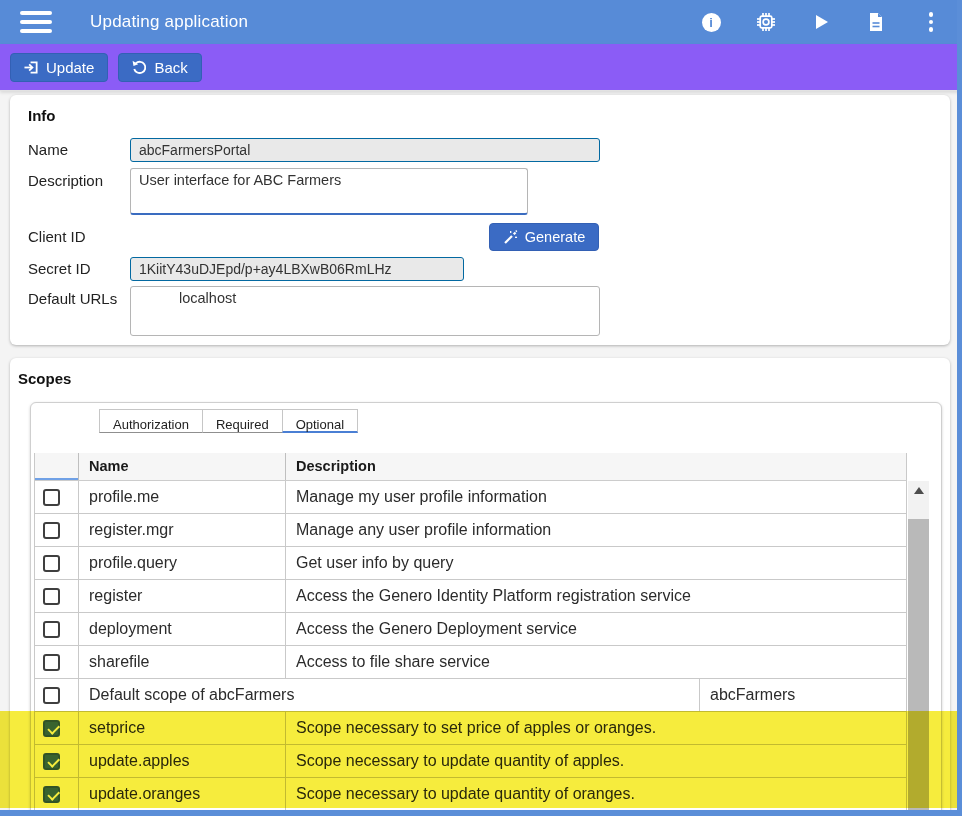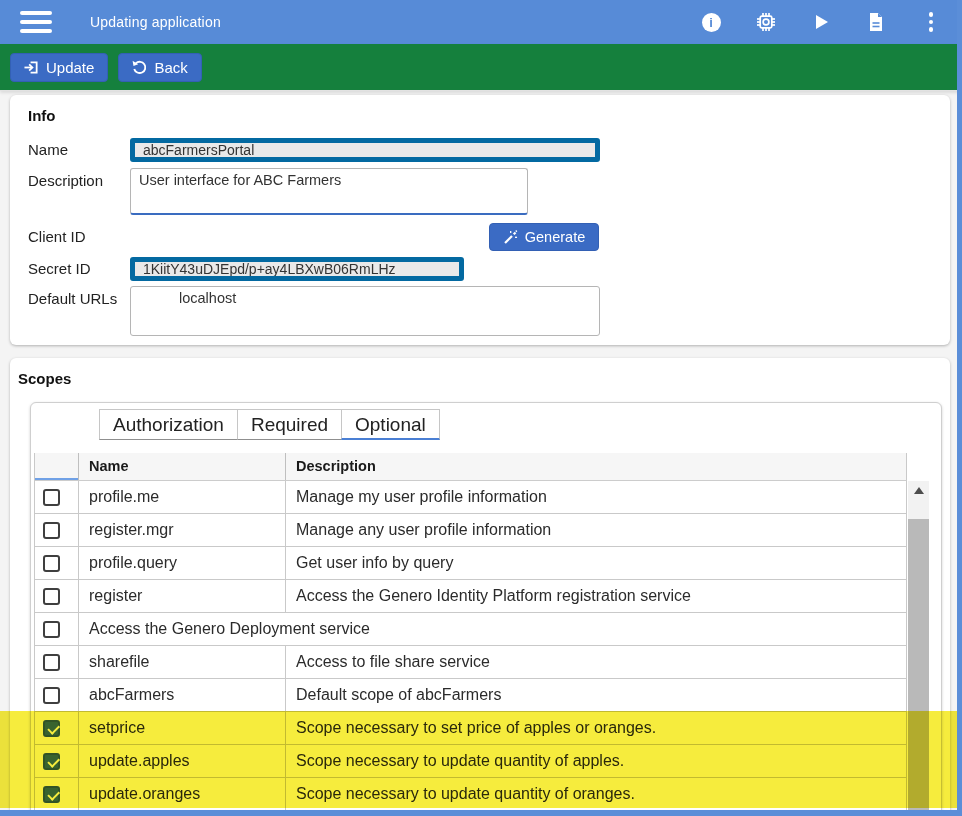--- a/index.html
+++ b/index.html
@@ -8,50 +8,50 @@
     position:relative; overflow:hidden; background:#f4f4f4;
     font-family:"Liberation Sans", sans-serif; color:#222;
   }
   
   .appbar {
     position:absolute; left:0; top:0; width:962px; height:44px;
     background:#578bd7; display:flex; align-items:center;
   }
   .hamburger { width:32px; height:22px; margin-left:20px; display:flex; flex-direction:column; justify-content:space-between; cursor:pointer; }
   .hamburger i { display:block; height:4px; background:#fff; border-radius:2px; }
-  .appbar-title { color:#fff; font-size:14px; margin-left:38px; letter-spacing:.2px; }
+  .appbar-title { color:#fff; font-size:17px; margin-left:38px; letter-spacing:.2px; }
   .appbar-icons { margin-left:auto; display:flex; align-items:center; gap:33px; margin-right:20px; }
   .abicon { width:22px; height:22px; display:flex; align-items:center; justify-content:center; cursor:pointer; }
   .info-circle { width:19px; height:19px; border-radius:50%; background:#fff; color:#578bd7; font-weight:bold; font-size:13px; display:flex; align-items:center; justify-content:center; }
   .kebab { display:flex; flex-direction:column; gap:3px; }
   .kebab i { width:4.5px; height:4.5px; background:#fff; border-radius:50%; }
   
   .toolbar {
     position:absolute; left:0; top:44px; width:962px; height:47px;
-    background:#15803d; border-bottom:1px solid #e2e2e2;
+    background:#8b5cf6; border-bottom:1px solid #e2e2e2;
     box-shadow:0 2px 3px rgba(0,0,0,.10);
     display:flex; align-items:center; gap:10px; padding-left:10px;
   }
   .tbtn {
     height:29px; background:#3b6bc4; border:1px solid #3360b4; border-radius:4px;
     color:#fff; font-size:15px; display:flex; align-items:center; gap:7px;
     padding:0 13px; cursor:pointer;
   }
   
   .card {
     position:absolute; left:10px; width:940px; background:#fff;
     border-radius:6px; box-shadow:0 1px 3px rgba(0,0,0,.28);
   }
   .card.info { top:95px; height:250px; }
   .card.scopes { top:358px; height:470px; }
   .section-title { font-size:15px; font-weight:bold; color:#111; }
   
   .f-label { position:absolute; left:18px; font-size:15px; color:#222; }
   .f-input {
-    position:absolute; left:120px; height:24px; border:5px solid #0369a1; border-radius:3px;
+    position:absolute; left:120px; height:24px; border:1px solid #0369a1; border-radius:3px;
     background:#e9e9e9; font-family:"Liberation Sans",sans-serif; font-size:14px; color:#333;
     padding:0 8px; outline:none;
   }
   .f-area {
     position:absolute; left:120px; border:1px solid #b5b5b5; border-radius:3px; background:#fff;
     font-family:"Liberation Sans",sans-serif; font-size:14.5px; color:#333;
     padding:3px 8px; resize:none; overflow:hidden; outline:none;
   }
   .f-area.focused { border-bottom:2px solid #3a6cc0; }
   .gen-btn {
@@ -60,23 +60,23 @@
     font-size:14.5px; display:flex; align-items:center; justify-content:center; gap:7px; cursor:pointer;
   }
   
   .panel {
     position:absolute; left:20px; top:44px; width:912px; height:430px;
     background:#fff; border:1px solid #cfcfcf; border-radius:6px 6px 0 0;
     box-shadow:0 1px 3px rgba(0,0,0,.18);
   }
   .tabs { position:absolute; left:68px; top:6px; display:flex; }
   .tab {
-    height:31px; line-height:29px; padding:0 13px; background:#fff;
+    height:24px; line-height:29px; padding:0 13px; background:#fff;
     border:1px solid #c6c6c6; border-bottom:1px solid #8f8f8f;
-    font-size:19px; color:#222; cursor:pointer;
+    font-size:13px; color:#222; cursor:pointer;
   }
   .tab + .tab { margin-left:-1px; }
   .tab.selected { border-bottom:2px solid #4a7fd4; }
   
   .thead {
     position:absolute; left:3px; top:50px; width:873px; height:28px;
     background:#f6f6f6; display:flex;
     border:1px solid #c9c9c9; border-top:none; border-bottom:1px solid #cccccc;
     font-weight:bold; font-size:14.5px; color:#1a1a1a;
   }
@@ -260,35 +260,36 @@
           <div class="cell cb-cell">
             <div class="checkbox"></div>
           </div>
           <div class="cell name-cell">register</div>
           <div class="cell desc-cell">Access the Genero Identity Platform registration service</div>
         </div>
         <div class="trow">
           <div class="cell cb-cell">
             <div class="checkbox"></div>
           </div>
+          <div class="cell name-cell">deployment</div>
           <div class="cell desc-cell">Access the Genero Deployment service</div>
         </div>
         <div class="trow">
           <div class="cell cb-cell">
             <div class="checkbox"></div>
           </div>
           <div class="cell name-cell">sharefile</div>
           <div class="cell desc-cell">Access to file share service</div>
         </div>
         <div class="trow">
           <div class="cell cb-cell">
             <div class="checkbox"></div>
           </div>
+          <div class="cell desc-cell">Default scope of abcFarmers</div>
           <div class="cell name-cell">abcFarmers</div>
-          <div class="cell desc-cell">Default scope of abcFarmers</div>
         </div>
         <div class="trow">
           <div class="cell cb-cell">
             <div class="checkbox checked"></div>
           </div>
           <div class="cell name-cell">setprice</div>
           <div class="cell desc-cell">Scope necessary to set price of apples or oranges.</div>
         </div>
         <div class="trow">
           <div class="cell cb-cell">

